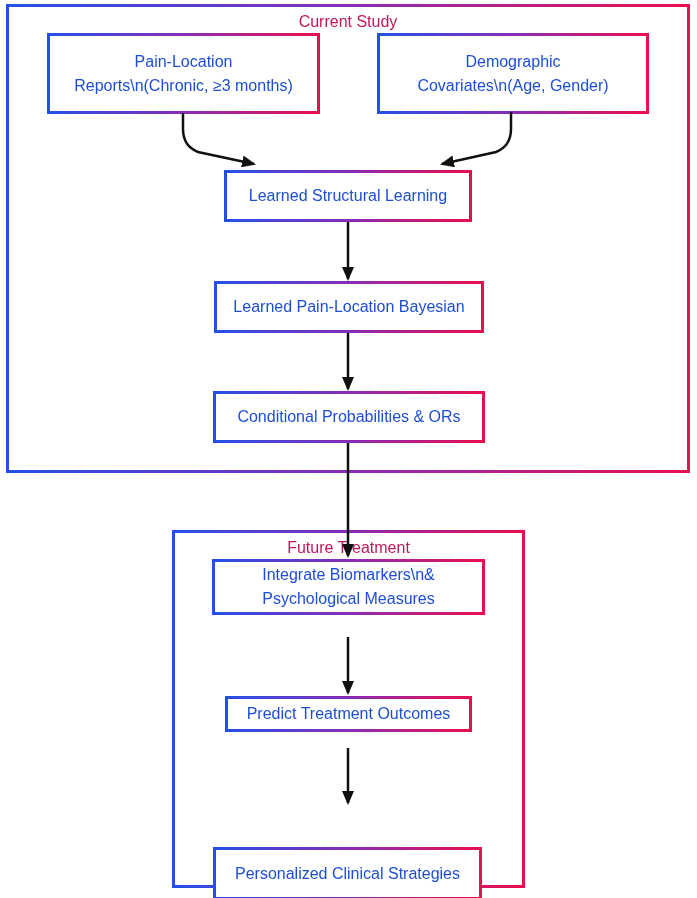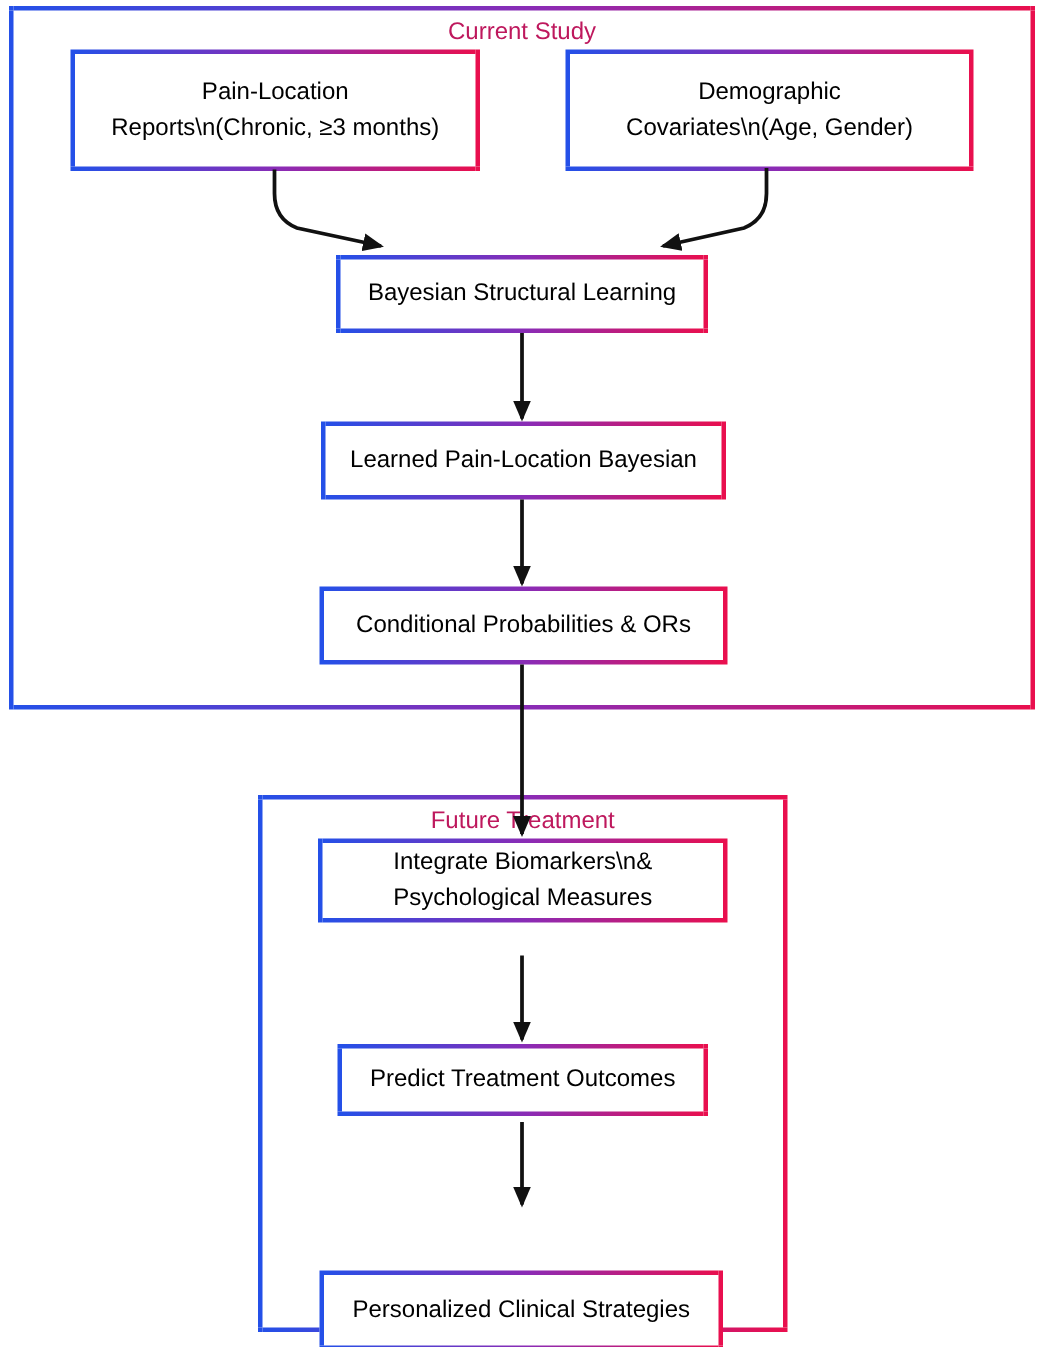--- a/index.html
+++ b/index.html
@@ -40,34 +40,34 @@
     background: #ffffff;
     display: flex;
     flex-direction: column;
     align-items: center;
     justify-content: center;
     z-index: 2;
   }
   .node-line {
     font-size: 16px;
     line-height: 24px;
-    color: #000000;
+    color: #1d4ed8;
     text-align: center;
     white-space: nowrap;
   }
   
   #group-current      { left: 6px;   top: 4px;   width: 684px; height: 469px; }
   #group-future       { left: 172px; top: 530px; width: 353px; height: 358px; }
   #node-pain          { left: 47px;  top: 33px;  width: 273px; height: 81px; }
   #node-demo          { left: 377px; top: 33px;  width: 272px; height: 81px; }
   #node-bayesian      { left: 224px; top: 170px; width: 248px; height: 52px; }
   #node-learned       { left: 214px; top: 281px; width: 270px; height: 52px; }
   #node-conditional   { left: 213px; top: 391px; width: 272px; height: 52px; }
   #node-integrate     { left: 212px; top: 559px; width: 273px; height: 56px; }
-  #node-predict       { left: 225px; top: 696px; width: 247px; height: 48px; }
+  #node-predict       { left: 225px; top: 696px; width: 247px; height: 36px; }
   #node-personalized  { left: 213px; top: 806px; width: 269px; height: 53px; margin-top: 41px; }
   .arrow-layer {
     position: absolute;
     left: 0; top: 0;
     width: 697px;
     height: 898px;
     z-index: 10;
     pointer-events: none;
   }
 </style>
@@ -88,21 +88,21 @@
     <span class="node-line">Pain-Location</span>
     <span class="node-line">Reports\n(Chronic, ≥3 months)</span>
   </div>
 
   <div class="node" id="node-demo">
     <span class="node-line">Demographic</span>
     <span class="node-line">Covariates\n(Age, Gender)</span>
   </div>
 
   <div class="node" id="node-bayesian">
-    <span class="node-line">Bayesian Structural Learning</span>
+    <span class="node-line">Learned Structural Learning</span>
   </div>
 
   <div class="node" id="node-learned">
     <span class="node-line">Learned Pain-Location Bayesian</span>
   </div>
 
   <div class="node" id="node-conditional">
     <span class="node-line">Conditional Probabilities &amp; ORs</span>
   </div>
 

